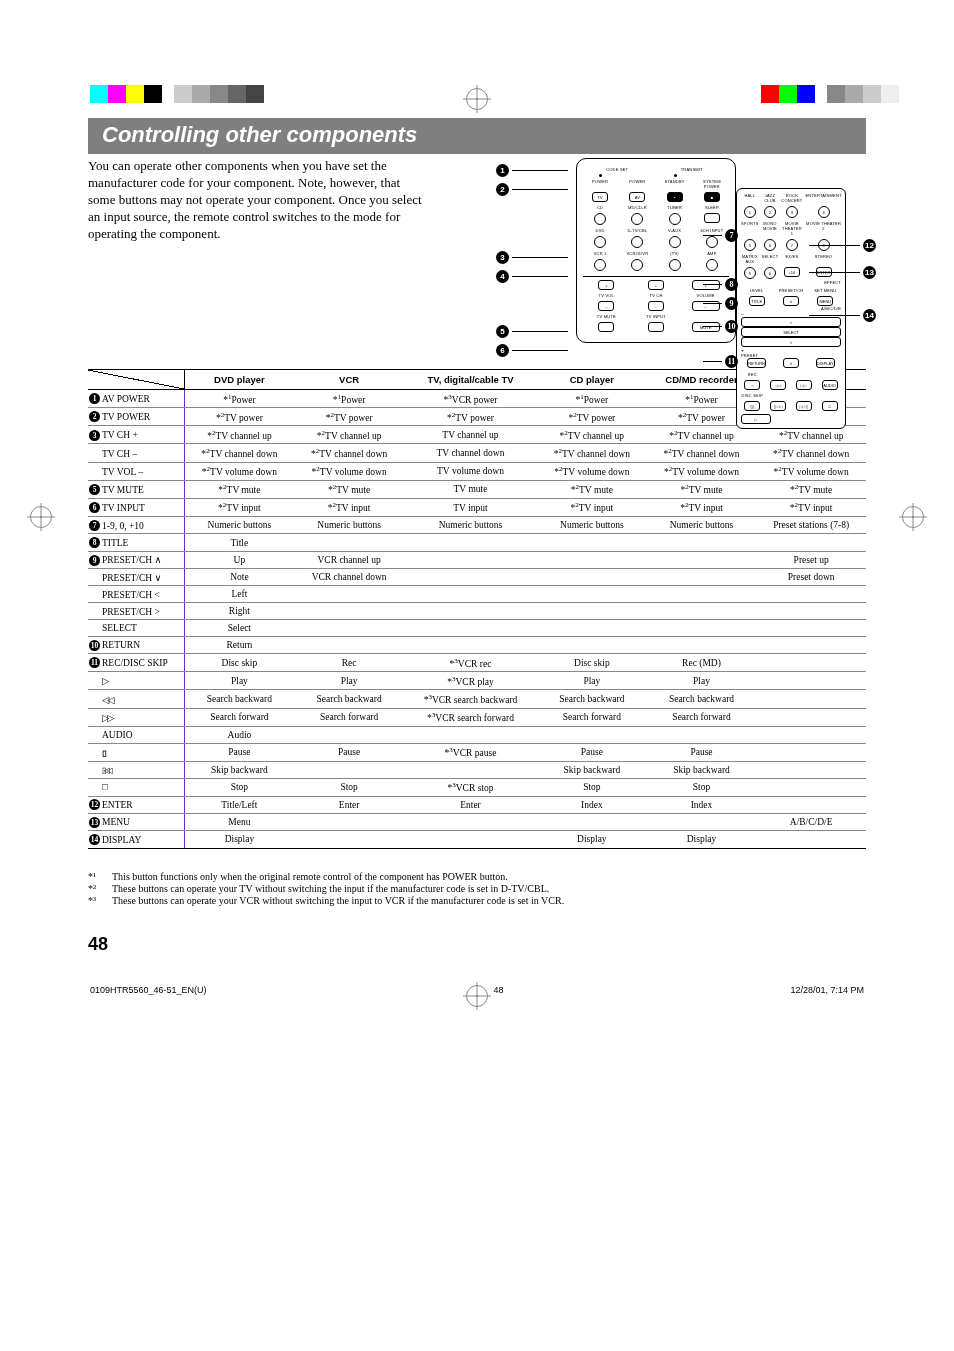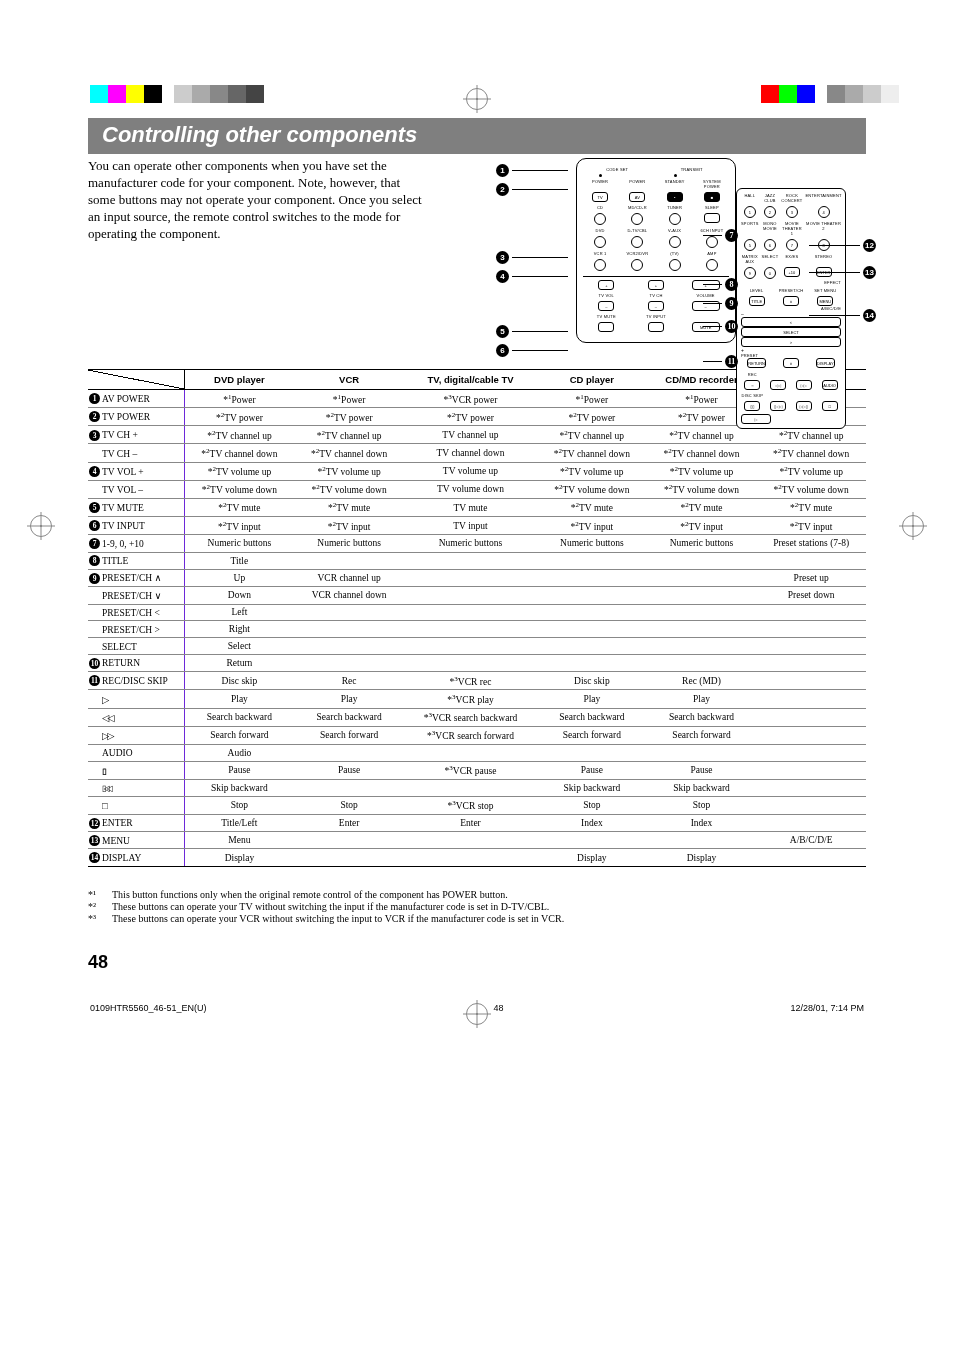--- a/index.html
+++ b/index.html
@@ -499,29 +499,20 @@
           <tr>
             <th class="rowhead"><span style="display: inline-block; width: 13px;"></span><span class="rowlabel">TV CH –</span></th>
             <td>*<sup>2</sup>TV channel down</td>
             <td>*<sup>2</sup>TV channel down</td>
             <td>TV channel down</td>
             <td>*<sup>2</sup>TV channel down</td>
             <td>*<sup>2</sup>TV channel down</td>
             <td>*<sup>2</sup>TV channel down</td>
           </tr>
           <tr>
-            <th class="rowhead"><span class="numcircle">4</span><span class="rowlabel">TV VOL +</span></th>
-            <td>*<sup>2</sup>TV volume up</td>
-            <td>*<sup>2</sup>TV volume up</td>
-            <td>TV volume up</td>
-            <td>*<sup>2</sup>TV volume up</td>
-            <td>*<sup>2</sup>TV volume up</td>
-            <td>*<sup>2</sup>TV volume up</td>
-          </tr>
-          <tr>
             <th class="rowhead"><span style="display: inline-block; width: 13px;"></span><span class="rowlabel">TV VOL –</span></th>
             <td>*<sup>2</sup>TV volume down</td>
             <td>*<sup>2</sup>TV volume down</td>
             <td>TV volume down</td>
             <td>*<sup>2</sup>TV volume down</td>
             <td>*<sup>2</sup>TV volume down</td>
             <td>*<sup>2</sup>TV volume down</td>
           </tr>
           <tr>
             <th class="rowhead"><span class="numcircle">5</span><span class="rowlabel">TV MUTE</span></th>
@@ -563,21 +554,21 @@
             <th class="rowhead"><span class="numcircle">9</span><span class="rowlabel">PRESET/CH ∧</span></th>
             <td>Up</td>
             <td>VCR channel up</td>
             <td></td>
             <td></td>
             <td></td>
             <td>Preset up</td>
           </tr>
           <tr>
             <th class="rowhead"><span style="display: inline-block; width: 13px;"></span><span class="rowlabel">PRESET/CH ∨</span></th>
-            <td>Down</td>
+            <td>Note</td>
             <td>VCR channel down</td>
             <td></td>
             <td></td>
             <td></td>
             <td>Preset down</td>
           </tr>
           <tr>
             <th class="rowhead"><span style="display: inline-block; width: 13px;"></span><span class="rowlabel">PRESET/CH &lt;</span></th>
             <td>Left</td>
             <td></td>

